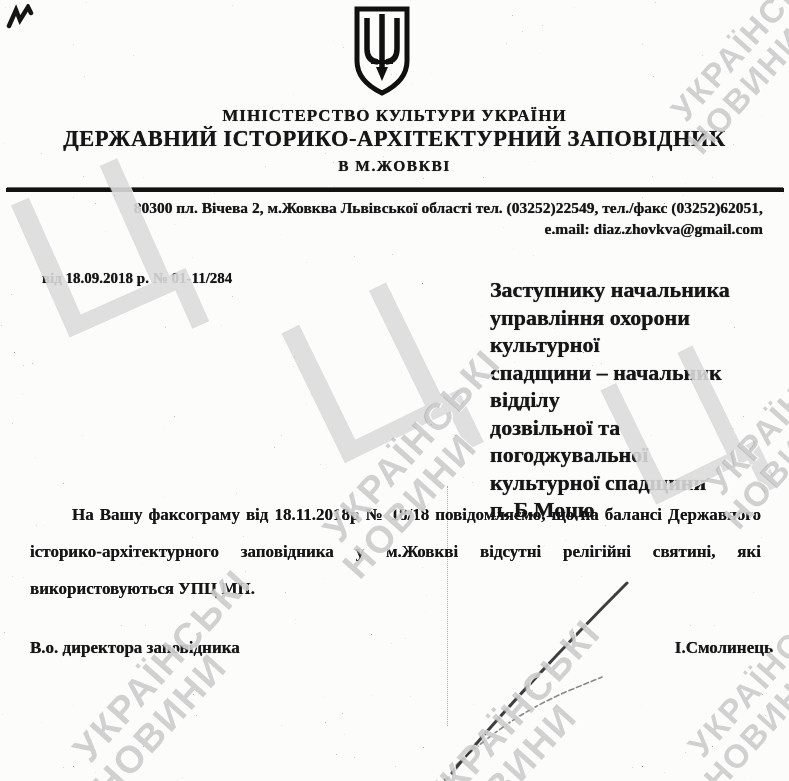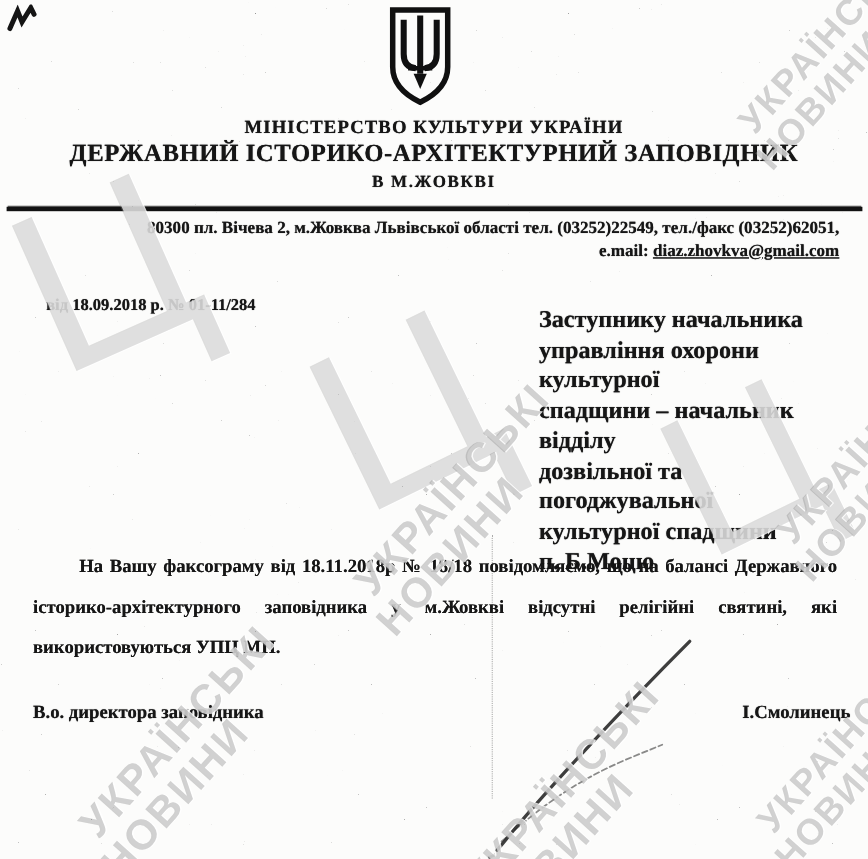--- a/index.html
+++ b/index.html
@@ -50,21 +50,21 @@
             font-weight: bold; text-shadow: 0 0 .7px rgba(0,0,0,.85); font-family: Liberation Serif, serif; }
   .h-ministry { top: 106px; font-size: 17px; letter-spacing: 1px; }
   .h-org      { top: 126px; font-size: 22.5px; letter-spacing: .5px; }
   .h-place    { top: 157px; font-size: 15.5px; letter-spacing: 1.5px; }
   .rule { position: absolute; left: 6px; right: 5px; top: 188px; height: 4px;
           background: #121212; z-index: 5;
           box-shadow: 0 -2px 0 -1px rgba(10,10,10,.6); }
   .contact { position: absolute; left: 36px; right: 26px; top: 197px; z-index: 5;
              text-align: right; font-weight: bold; font-size: 15.5px; line-height: 21px;
              text-shadow: 0 0 .7px rgba(0,0,0,.8); }
-  .contact .email { text-decoration: underline; }
+  .contact .email { }
   
   .ref { position: absolute; left: 42px; top: 270px; z-index: 5;
          font-weight: bold; font-size: 15px; text-shadow: 0 0 .7px rgba(0,0,0,.8); }
   .recipient { position: absolute; left: 470px; top: 276px; width: 280px; z-index: 5;
                font-weight: bold; font-size: 22px; line-height: 27.5px;
                text-shadow: 0 0 .8px rgba(0,0,0,.85); margin-left: 20px; }
   .recipient span { display: block; }
   
   .letter-body { position: absolute; left: 30px; right: 28px; top: 496px; z-index: 5;
                  font-size: 17px; line-height: 37px; font-weight: bold;

